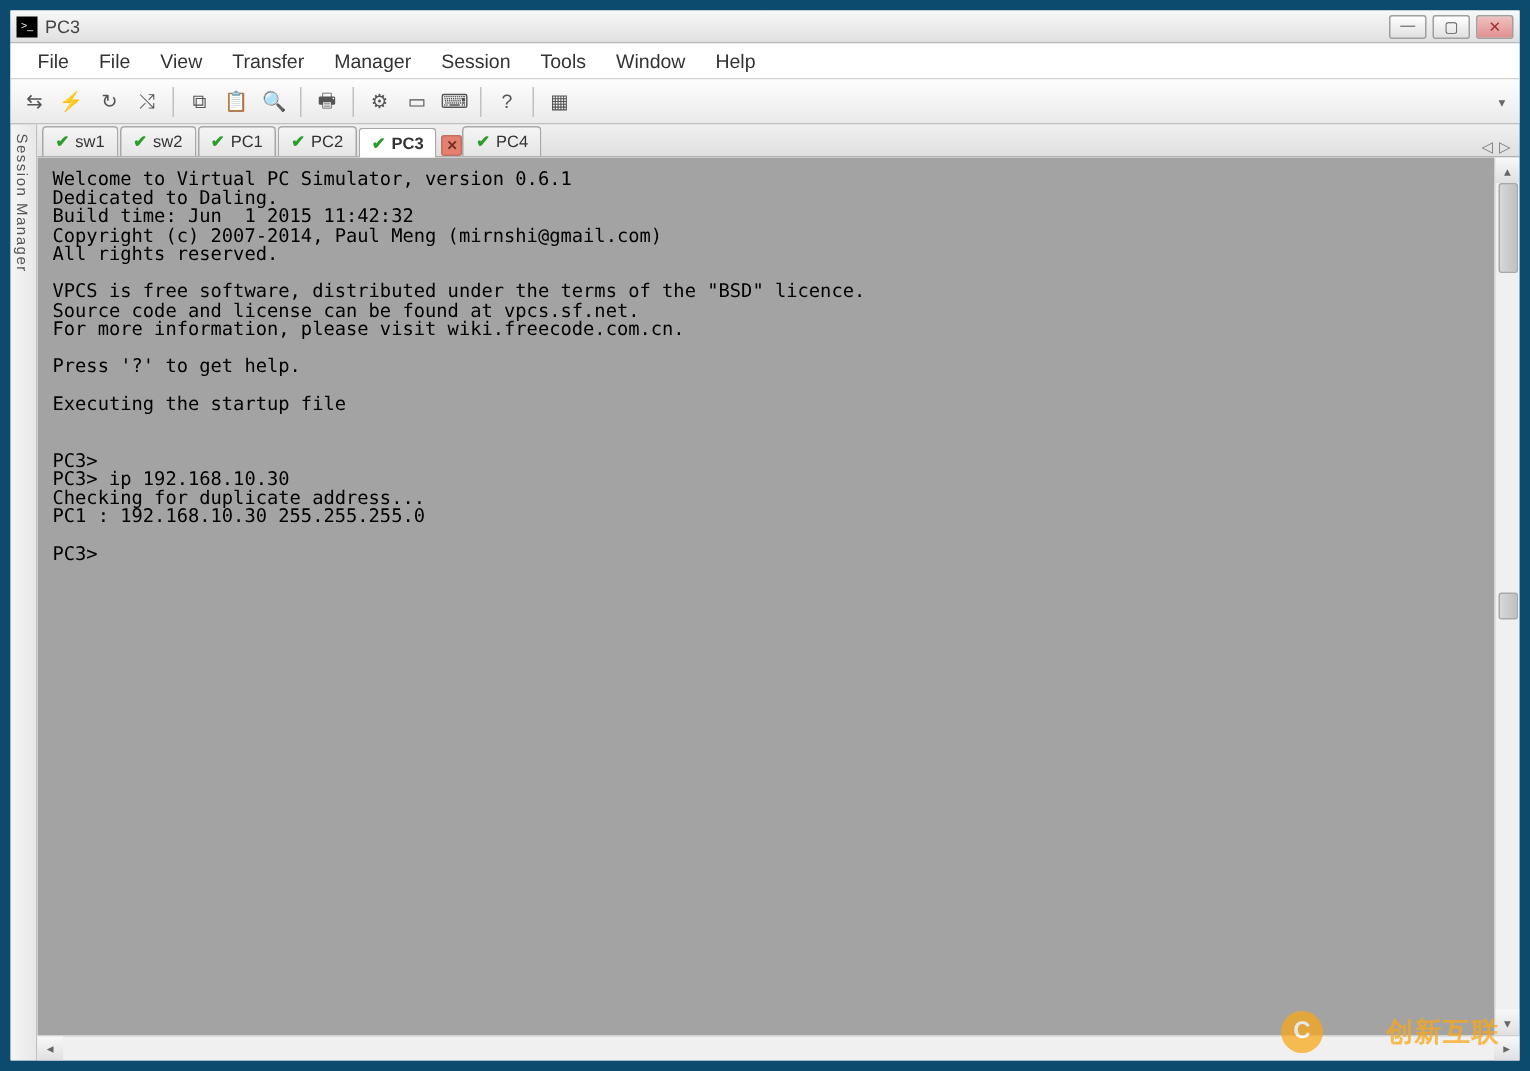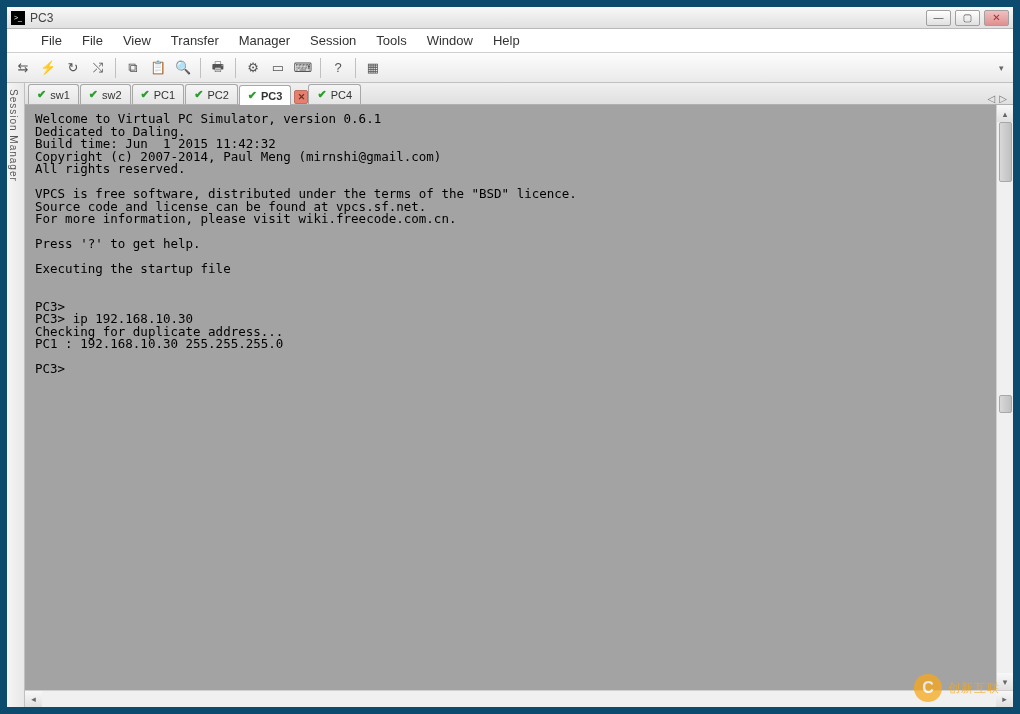--- a/index.html
+++ b/index.html
@@ -5,21 +5,21 @@
 * { margin:0; padding:0; box-sizing:border-box; }
 body { font-family:"Segoe UI",Tahoma,sans-serif; font-size:12px; background:#d0e0f0; overflow:hidden; width:1020px; height:714px; }
 .window { width:1020px; height:714px; display:flex; flex-direction:column; background:#fff; border:7px solid #0c4a6e; }
 .titlebar { height:22px; background:linear-gradient(#f8f8f8,#e0e0e0); display:flex; align-items:center; padding:2px 4px; border-bottom:1px solid #b8b8b8; }
 .titlebar-icon { width:14px; height:14px; margin-right:5px; background:#000; display:inline-flex; align-items:center; justify-content:center; }
 .titlebar-icon::before { content:">_"; color:#fff; font-size:7px; }
 .title-text { flex:1; color:#444; font-size:12px; }
 .win-controls { display:flex; gap:4px; }
 .win-btn { width:25px; height:16px; border:1px solid #a0a0a0; border-radius:2px; background:linear-gradient(#fff,#e0e0e0); display:flex; align-items:center; justify-content:center; font-size:10px; color:#555; cursor:pointer; }
 .win-btn.close { background:linear-gradient(#f0c0c0,#e09090); color:#a03030; }
-.menubar { height:24px; background:#fff; display:flex; align-items:center; padding:0 24px; border-bottom:1px solid #d0d0d0; }
+.menubar { height:24px; background:#fff; display:flex; align-items:center; padding:0 8px; border-bottom:1px solid #d0d0d0; }
 .menu-item { padding:3px 10px; color:#333; cursor:pointer; font-size:13px; }
 .toolbar { height:30px; background:linear-gradient(#fdfdfd,#eaeaea); display:flex; align-items:center; padding:0 5px; gap:3px; border-bottom:1px solid #c0c0c0; position:relative; }
 .tb-btn { width:22px; height:22px; display:flex; align-items:center; justify-content:center; border:1px solid transparent; border-radius:3px; cursor:pointer; color:#555; font-size:13px; }
 .tb-sep { width:1px; height:20px; background:#c0c0c0; margin:0 3px; }
 .host-input { width:140px; height:21px; border:1px solid #bcbcbc; padding:2px 5px; font-size:12px; color:#888; background:#fff; }
 .tb-chevron { position:absolute; right:4px; top:10px; width:10px; height:10px; font-size:9px; color:#666; cursor:pointer; }
 .content-row { flex:1; display:flex; overflow:hidden; }
 .sidebar-tab { width:18px; background:linear-gradient(90deg,#f5f5f5,#e8e8e8); border-right:1px solid #c0c0c0; writing-mode:vertical-lr; text-orientation:mixed; padding:6px 1px; font-size:10px; color:#555; cursor:pointer; letter-spacing:1px; }
 .main-area { flex:1; display:flex; flex-direction:column; }
 .tabbar { height:22px; background:linear-gradient(#f0f0f0,#e0e0e0); display:flex; align-items:flex-end; padding-left:3px; border-bottom:1px solid #b0b0b0; position:relative; }
@@ -34,21 +34,21 @@
 .vscroll { width:17px; background:#f0f0f0; border-left:1px solid #d0d0d0; position:relative; }
 .vsc-arrow { height:17px; display:flex; align-items:center; justify-content:center; background:linear-gradient(#f8f8f8,#e0e0e0); font-size:9px; color:#666; cursor:pointer; }
 .vsc-thumb { position:absolute; top:17px; left:2px; width:13px; height:60px; background:linear-gradient(90deg,#d8d8d8,#c0c0c0); border:1px solid #a8a8a8; border-radius:2px; cursor:pointer; }
 .vsc-thumb2 { position:absolute; top:290px; left:2px; width:13px; height:18px; background:linear-gradient(90deg,#d8d8d8,#c0c0c0); border:1px solid #a8a8a8; border-radius:2px; cursor:pointer; }
 .vsc-bottom { position:absolute; bottom:0; width:100%; }
 .hscroll { height:17px; background:#f0f0f0; border-top:1px solid #d0d0d0; display:flex; }
 .hsc-arrow { width:17px; display:flex; align-items:center; justify-content:center; background:linear-gradient(#f8f8f8,#e0e0e0); font-size:9px; color:#666; cursor:pointer; }
 .hsc-track { flex:1; }
 .watermark { position:absolute; right:20px; bottom:12px; display:flex; align-items:center; gap:6px; opacity:0.75; }
 .wm-icon { width:28px; height:28px; border-radius:50%; background:#f7a81b; display:flex; align-items:center; justify-content:center; color:#fff; font-weight:bold; font-size:16px; }
-.wm-text { font-family:"Microsoft YaHei",sans-serif; font-size:12px; color:#f7a81b; font-weight:normal; letter-spacing:1px; }
+.wm-text { font-family:"Microsoft YaHei",sans-serif; font-size:18px; color:#f7a81b; font-weight:bold; letter-spacing:1px;margin-left:36px; }
 </style>
 </head>
 <body>
 
 <div class="window">
   <div class="titlebar">
     <span class="titlebar-icon"></span>
     <span class="title-text">PC3</span>
     <div class="win-controls">
       <div class="win-btn">—</div>

